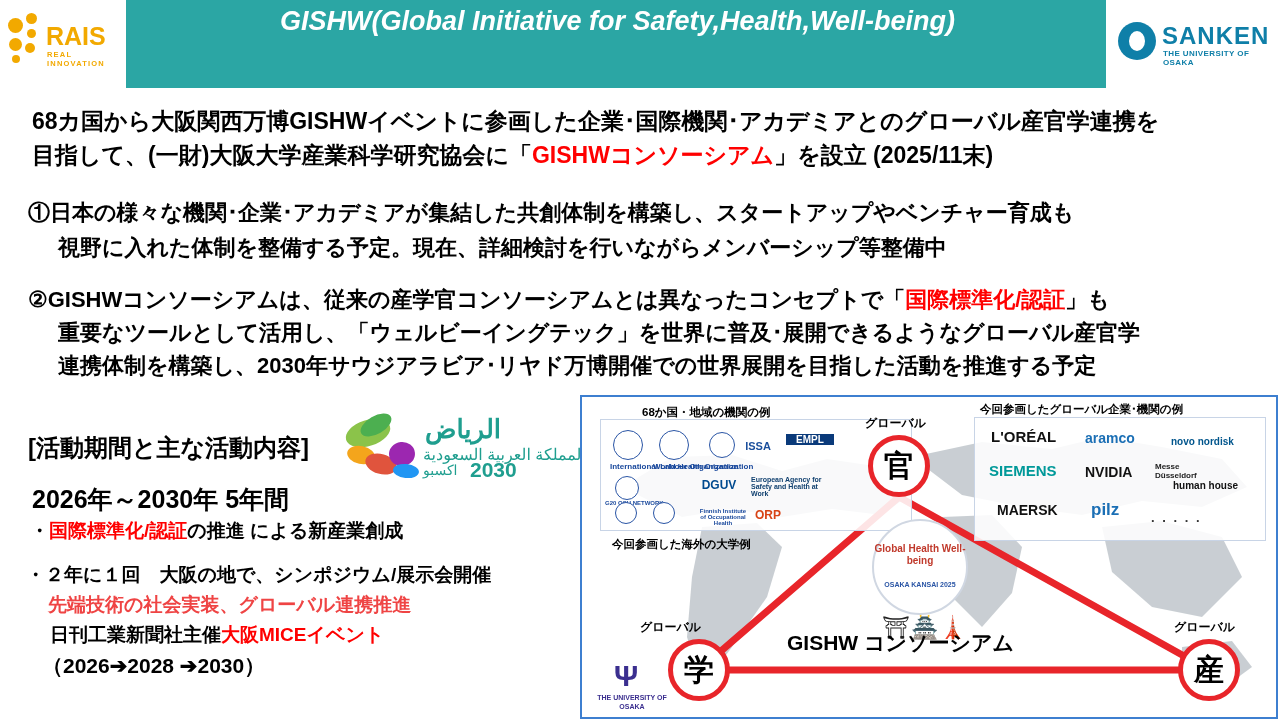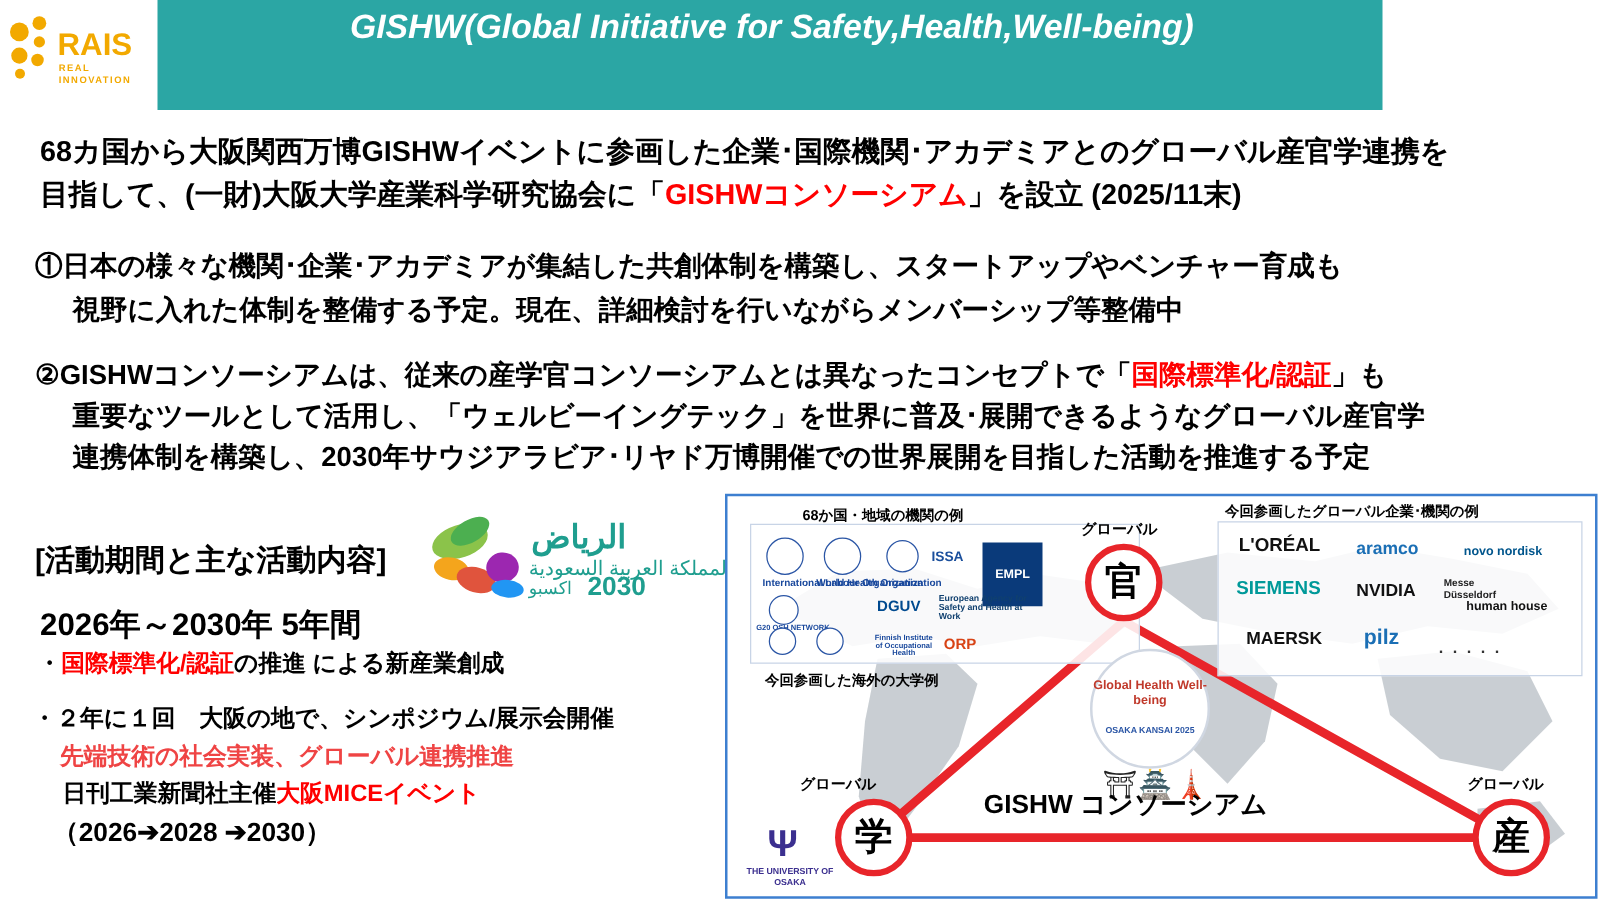--- a/index.html
+++ b/index.html
@@ -407,20 +407,25 @@
     <div class="rais-dot" style="left:2px;  top:8px;  width:15px; height:15px;"></div>
     <div class="rais-dot" style="left:20px; top:3px;  width:11px; height:11px;"></div>
     <div class="rais-dot" style="left:21px; top:19px; width:9px;  height:9px;"></div>
     <div class="rais-dot" style="left:3px;  top:28px; width:13px; height:13px;"></div>
     <div class="rais-dot" style="left:19px; top:33px; width:10px; height:10px;"></div>
     <div class="rais-dot" style="left:6px;  top:45px; width:8px;  height:8px;"></div>
     <div id="rais-text">RAIS</div>
     <div id="rais-sub">REAL INNOVATION</div>
   </div>
 
+  <div id="sanken-logo">
+    <div id="sanken-mark"></div>
+    <div id="sanken-name">SANKEN</div>
+    <div id="sanken-sub">THE UNIVERSITY OF OSAKA</div>
+  </div>
 </div>
 
 <div class="body-line" id="lead1">68カ国から大阪関西万博GISHWイベントに参画した企業･国際機関･アカデミアとのグローバル産官学連携を</div>
 <div class="body-line" id="lead2">
   <span>目指して、(一財)大阪大学産業科学研究協会に「</span><span class="red">GISHWコンソーシアム</span><span>」を設立 (2025/11末)</span>
 </div>
 
 <div class="body-line" id="item1a">①日本の様々な機関･企業･アカデミアが集結した共創体制を構築し、スタートアップやベンチャー育成も</div>
 <div class="body-line" id="item1b">視野に入れた体制を整備する予定。現在、詳細検討を行いながらメンバーシップ等整備中</div>
 
@@ -473,21 +478,21 @@
   </svg>
 
   <div class="cap-label" id="cap-countries">68か国・地域の機関の例</div>
   <div class="panel-box" id="box-countries">
     <div class="mini-circle" style="left:12px;  top:10px; width:30px; height:30px;"></div>
     <div class="mini-logo" style="left:9px;  top:42px;  width:36px;">International Labour Organization</div>
     <div class="mini-circle" style="left:58px;  top:10px; width:30px; height:30px;"></div>
     <div class="mini-logo" style="left:52px; top:42px;  width:44px;">World Health Organization</div>
     <div class="mini-circle" style="left:108px; top:12px; width:26px; height:26px;"></div>
     <div class="mini-logo" style="left:140px; top:20px; width:34px; font-size:11px; color:#1b4f9c;">ISSA</div>
-    <div class="mini-logo" style="left:185px; top:14px; width:40px; font-size:10px; background:#0a3a7a; color:#fff; padding:20px 4px;">EMPL</div>
+    <div class="mini-logo" style="left:185px; top:14px; width:40px; font-size:10px; background:#0a3a7a; color:#fff; padding:0 4px;">EMPL</div>
 
     <div class="mini-circle" style="left:14px;  top:56px; width:24px; height:24px;"></div>
     <div class="mini-logo" style="left:4px;  top:80px; width:46px; font-size:6px;">G20 OSH NETWORK</div>
     <div class="mini-logo" style="left:92px;  top:58px; width:52px; font-size:12px; color:#004a8f;">DGUV</div>
     <div class="mini-logo" style="left:150px; top:56px; width:78px; font-size:7px; color:#10406f; text-align:left; white-space:normal;">European Agency for Safety and Health at Work</div>
 
     <div class="mini-circle" style="left:14px;  top:82px; width:22px; height:22px;"></div>
     <div class="mini-circle" style="left:52px;  top:82px; width:22px; height:22px;"></div>
     <div class="mini-logo" style="left:96px;  top:88px; width:52px; font-size:6px; white-space:normal;">Finnish Institute of Occupational Health</div>
     <div class="mini-logo" style="left:152px; top:88px; width:30px; font-size:12px; color:#d84315;">ORP</div>

